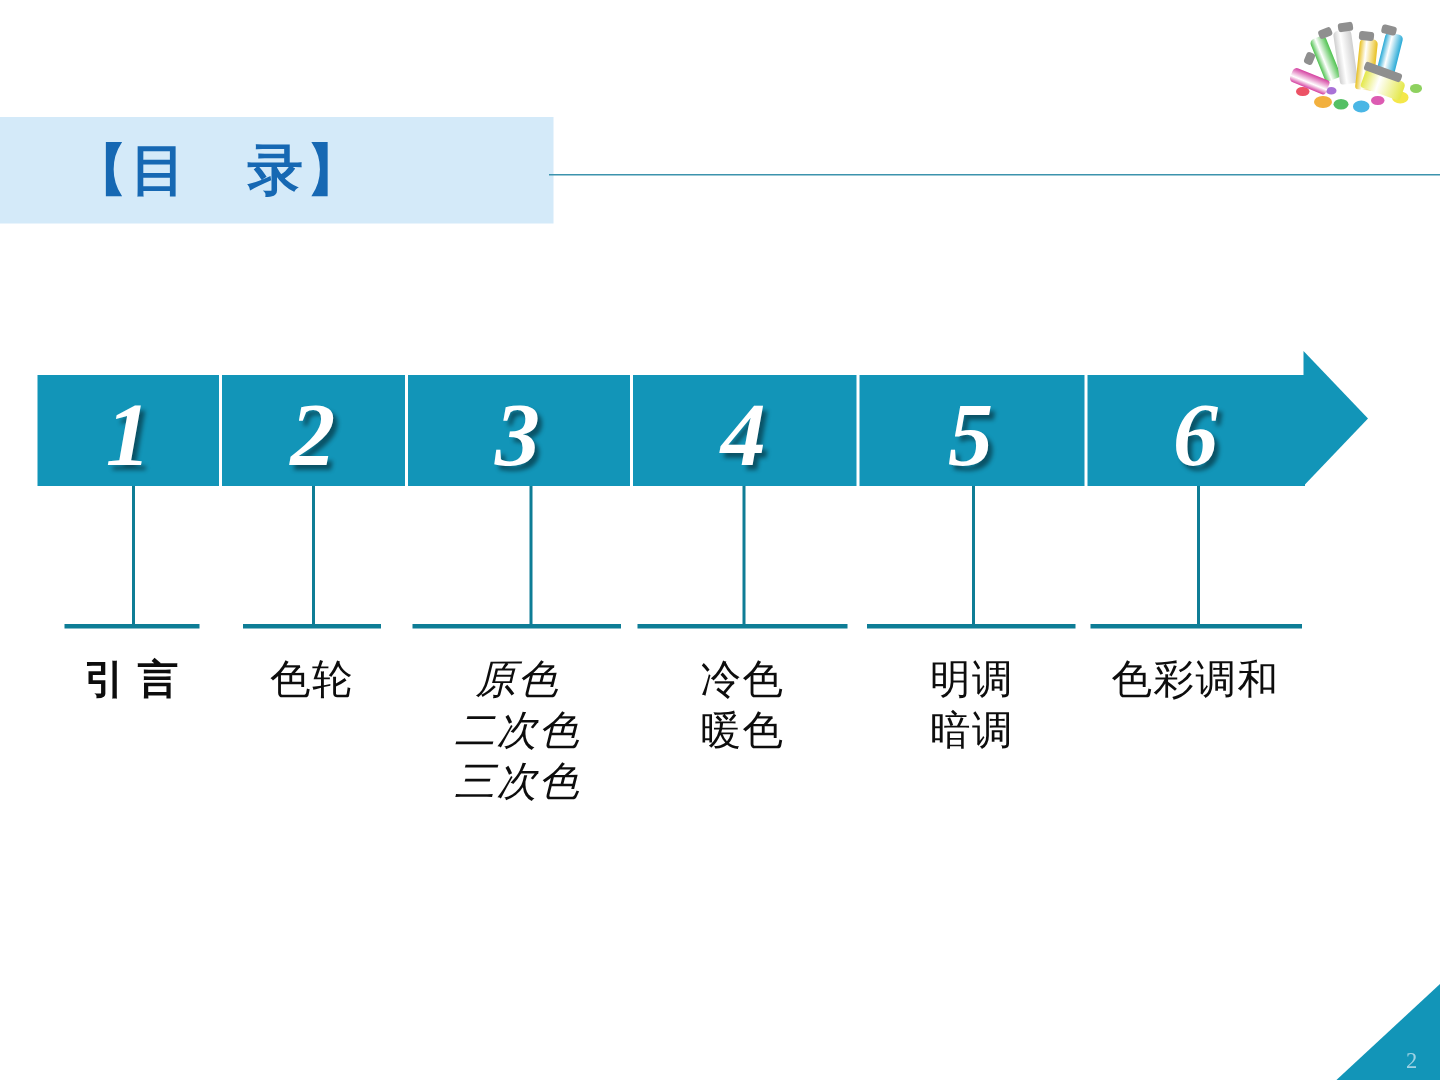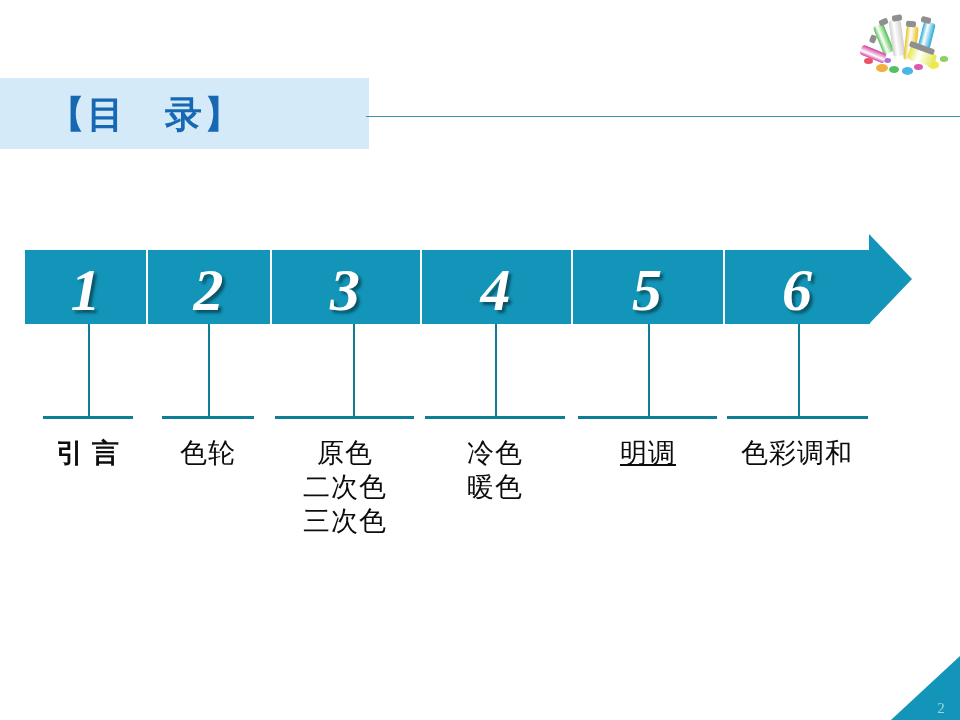--- a/index.html
+++ b/index.html
@@ -243,31 +243,32 @@
       <div class="stem" style="left: 798px; top: 312px; height: 92px;"></div>
       <div class="rule" style="left: 727px; top: 404px; width: 141px;"></div>
     </div>
   <div id="captions">
       <div class="caption" style="left: 28px; width: 120px; font-weight: bold;">
         <div>引 言</div>
       </div>
       <div class="caption" style="left: 148px; width: 120px; text-align: center;">
         <div>色轮</div>
       </div>
-      <div class="caption" style="left: 275px; width: 140px;">
+      <div class="caption" style="left: 275px; width: 140px; font-style: italic;">
         <div>原色</div>
         <div>二次色</div>
         <div>三次色</div>
       </div>
       <div class="caption" style="left: 425px; width: 140px;">
         <div>冷色</div>
         <div>暖色</div>
       </div>
-      <div class="caption" style="left: 578px; width: 140px; text-decoration: underline;">
+      <div class="caption" style="left: 578px; width: 140px;">
         <div>明调</div>
+        <div>暗调</div>
       </div>
       <div class="caption" style="left: 722px; width: 150px;">
         <div>色彩调和</div>
       </div>
     </div>
 
   <div class="corner"></div>
   <div class="page-num">2</div>
 
 </div>

